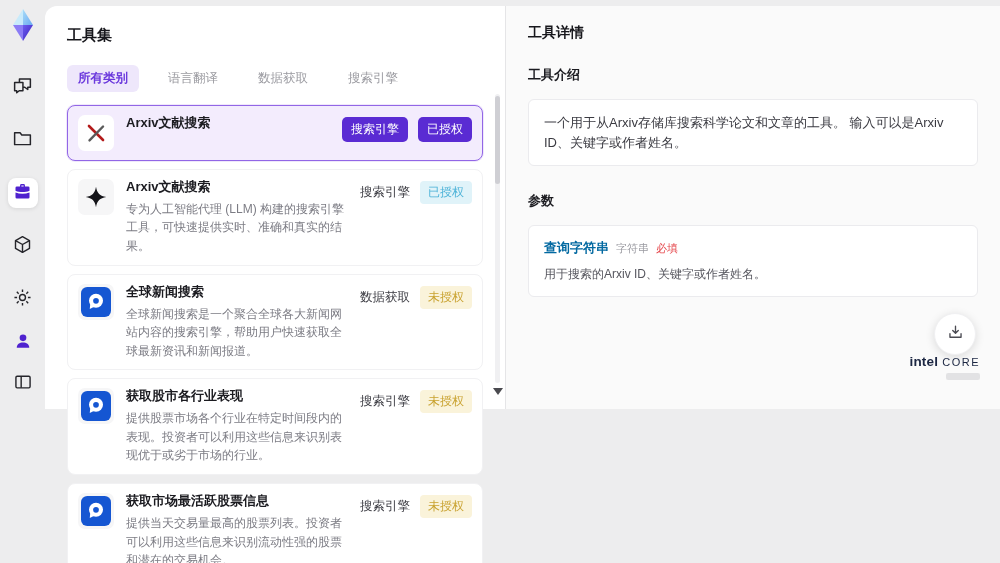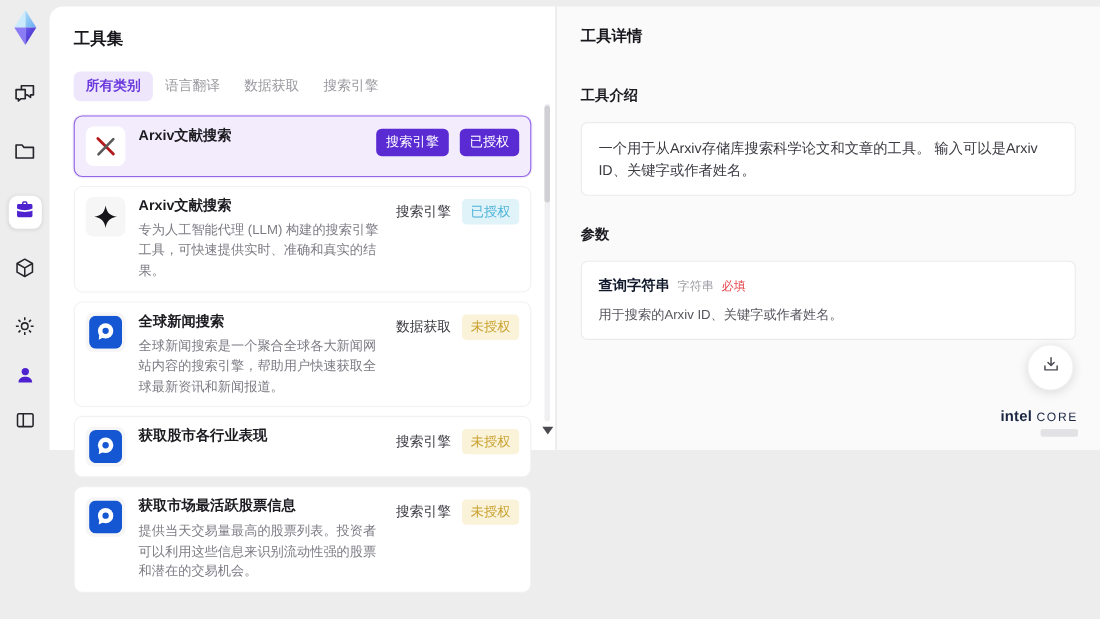--- a/index.html
+++ b/index.html
@@ -19,21 +19,21 @@
   .sidebar-bottom { display:flex; flex-direction:column; gap:11px; align-items:center; }
   .sidebar-bottom .nav-item svg { width:20px; height:20px; }
 
   
   .content { flex:1; display:flex; margin-top:6px; min-width:0; }
   .left-panel { width:460px; flex:none; background:#ffffff; border-radius:12px 0 0 0; padding:20px 14px 0 22px; position:relative; }
   .right-panel { flex:1; background:#fafafa; border-left:1px solid #e5e5e7; padding:18px 22px; position:relative; min-width:0; }
 
   
   .page-title { font-size:15px; font-weight:700; color:#17171c; margin-bottom:20px; }
-  .tabs { display:flex; align-items:center; margin-bottom:13px; }
+  .tabs { display:flex; align-items:center; gap:18px; margin-bottom:13px; }
   .tab { border:none; background:none; font-size:12.5px; color:#9a9aa0; padding:5px 11px; cursor:pointer; font-family:inherit; border-radius:6px; white-space:nowrap; }
   .tab.active { color:#6b39dd; background:#eee7fb; font-weight:600; }
 
   .tool-list { padding-right:8px; }
   .tool-row { display:flex; align-items:flex-start; background:#fff; border:1px solid #f1f1f3; border-radius:8px; padding:9px 10px; margin-bottom:8px; cursor:pointer; }
   .tool-row.selected { background:#f3ecfd; border:1px solid #9266e6; box-shadow:0 0 0 1px rgba(146,102,230,.15);justify-content:flex-end; }
   .tool-icon { width:36px; height:36px; flex:none; border-radius:7px; background:#f6f6f7; display:flex; align-items:center; justify-content:center; margin-right:12px; overflow:hidden; }
   .tool-row.selected .tool-icon { background:#ffffff; }
   .tool-icon svg { width:26px; height:26px; }
   .tool-icon.full svg { width:30px; height:30px; }
@@ -46,34 +46,34 @@
   .tool-status.authorized { background:#e0f3f9; color:#4db3d8; }
   .tool-status.unauthorized { background:#faf3da; color:#c9a230; }
   .badge-filled { background:#5a2bd3 !important; color:#ffffff !important; font-size:12px; padding:4px 9px !important; border-radius:5px; }
 
   
   .vscroll { position:absolute; top:88px; bottom:26px; right:5px; width:5px; background:#f0f0f2; border-radius:3px; }
   .vthumb { position:absolute; top:2px; left:0; width:5px; height:88px; background:#cfcfd4; border-radius:3px; cursor:pointer; }
   .scroll-arrow-down { position:absolute; right:2px; bottom:14px; width:0; height:0; border-left:5px solid transparent; border-right:5px solid transparent; border-top:7px solid #4a4a4f; cursor:pointer; }
 
   
-  .details-title { font-size:14px; font-weight:700; color:#17171c; margin-bottom:36px; }
+  .details-title { font-size:14px; font-weight:700; color:#17171c; margin-bottom:24px; }
   .section-heading { font-size:13px; font-weight:700; color:#1b1b20; margin-bottom:15px; }
   .card { background:#ffffff; border:1px solid #ebebee; border-radius:6px; padding:13px 15px; margin-bottom:26px; }
   .intro-text { font-size:13px; color:#3a3a41; line-height:1.5; }
   .param-head { display:flex; align-items:baseline; gap:7px; margin-bottom:8px; }
-  .param-name { font-size:13px; font-weight:700; color:#0f172a; }
+  .param-name { font-size:13px; font-weight:700; color:#0369a1; }
   .param-type { font-size:11px; color:#9a9aa1; }
   .param-required { font-size:11px; color:#e5484d; }
   .param-desc { font-size:12px; color:#56565e; line-height:1.5; }
 
   
   .fab { position:absolute; right:24px; bottom:54px; width:42px; height:42px; border-radius:50%; background:#ffffff; border:1px solid #f0f0f2; box-shadow:0 2px 10px rgba(0,0,0,.13); display:flex; align-items:center; justify-content:center; cursor:pointer; }
   .fab svg { width:19px; height:19px; }
-  .brand { position:absolute; right:20px; bottom:12px; text-align:right; line-height:1.1; }
+  .brand { position:absolute; right:20px; bottom:29px; text-align:right; line-height:1.1; }
   .brand-row { display:flex; align-items:baseline; gap:4px; color:#1b2642; }
   .brand-intel { font-size:13.5px; font-weight:700; letter-spacing:.2px; }
   .brand-core { font-size:11px; letter-spacing:1.5px; font-weight:400; }
   .brand-bar { width:34px; height:7px; background:#dcdcdf; border-radius:2px; margin:3px 0 0 auto; opacity:.8; }
 </style>
 </head>
 <body>
 
 <div class="app">
 
@@ -229,20 +229,21 @@
     <div class="tool-icon full">
               <svg viewBox="0 0 24 24">
                 <rect x="0" y="0" width="24" height="24" rx="5" fill="#1556d2"></rect>
                 <circle cx="12" cy="11" r="5.6" fill="#ffffff"></circle>
                 <path d="M7.5 13 L7 17.5 L11 15.5 Z" fill="#ffffff"></path>
                 <circle cx="12" cy="11" r="2.3" fill="#1556d2"></circle>
               </svg>
             </div>
     <div class="tool-text">
       <div class="tool-name">获取股市各行业表现</div>
+      <div class="tool-desc">提供股票市场各个行业在特定时间段内的表现。投资者可以利用这些信息来识别表现优于或劣于市场的行业。</div>
     </div>
     <div class="tool-tags">
       <span class="tool-category">搜索引擎</span>
       <span class="tool-status unauthorized">未授权</span>
     </div>
   </div>
 
   <div class="tool-row">
     <div class="tool-icon full">
               <svg viewBox="0 0 24 24">

